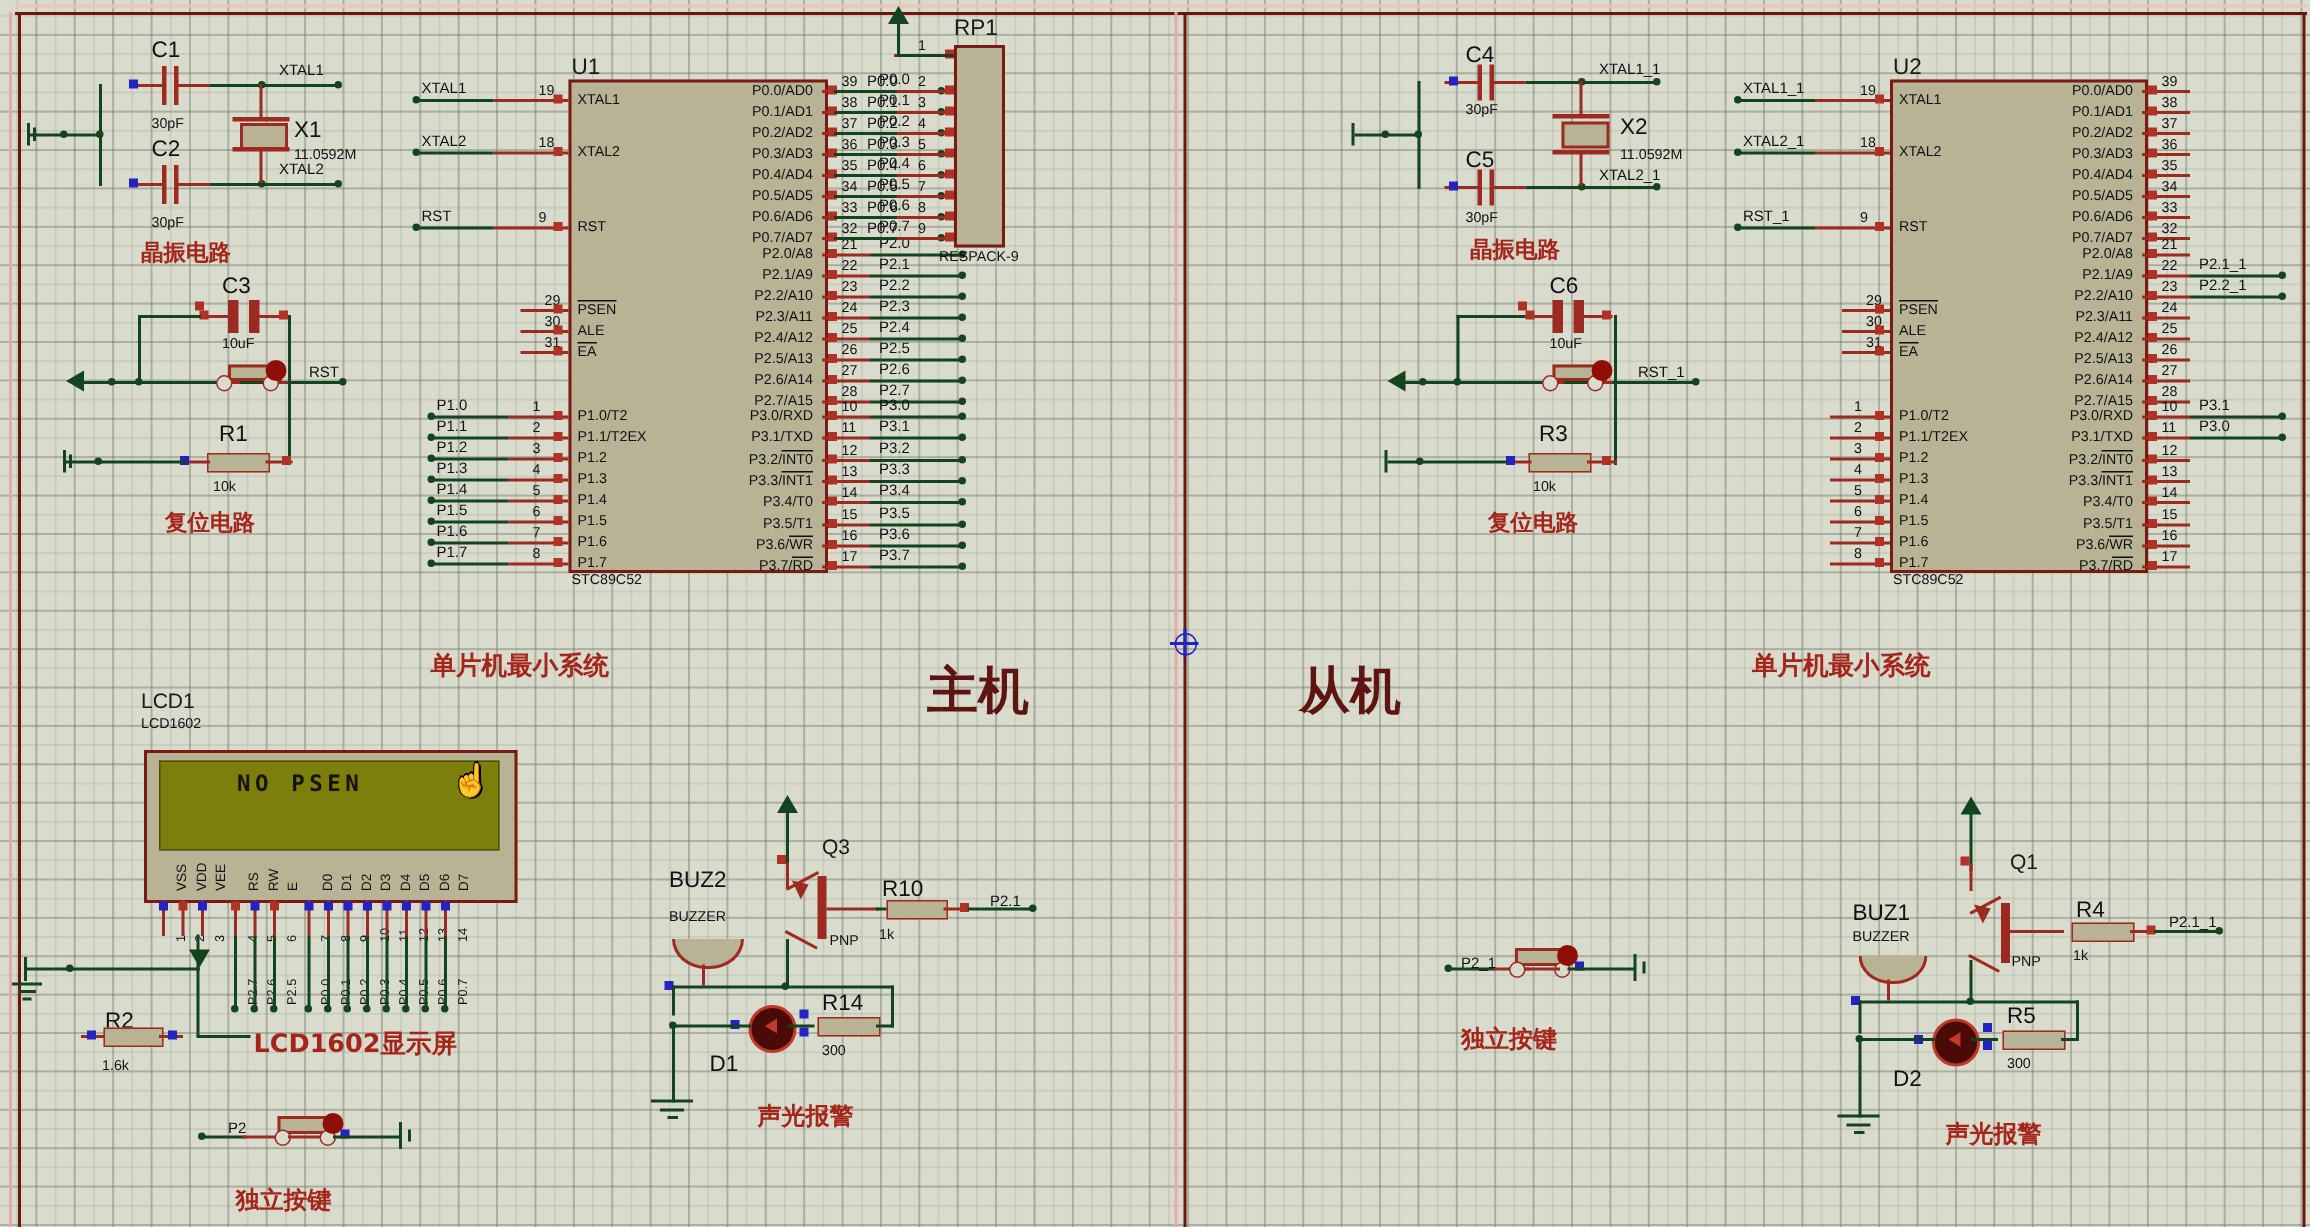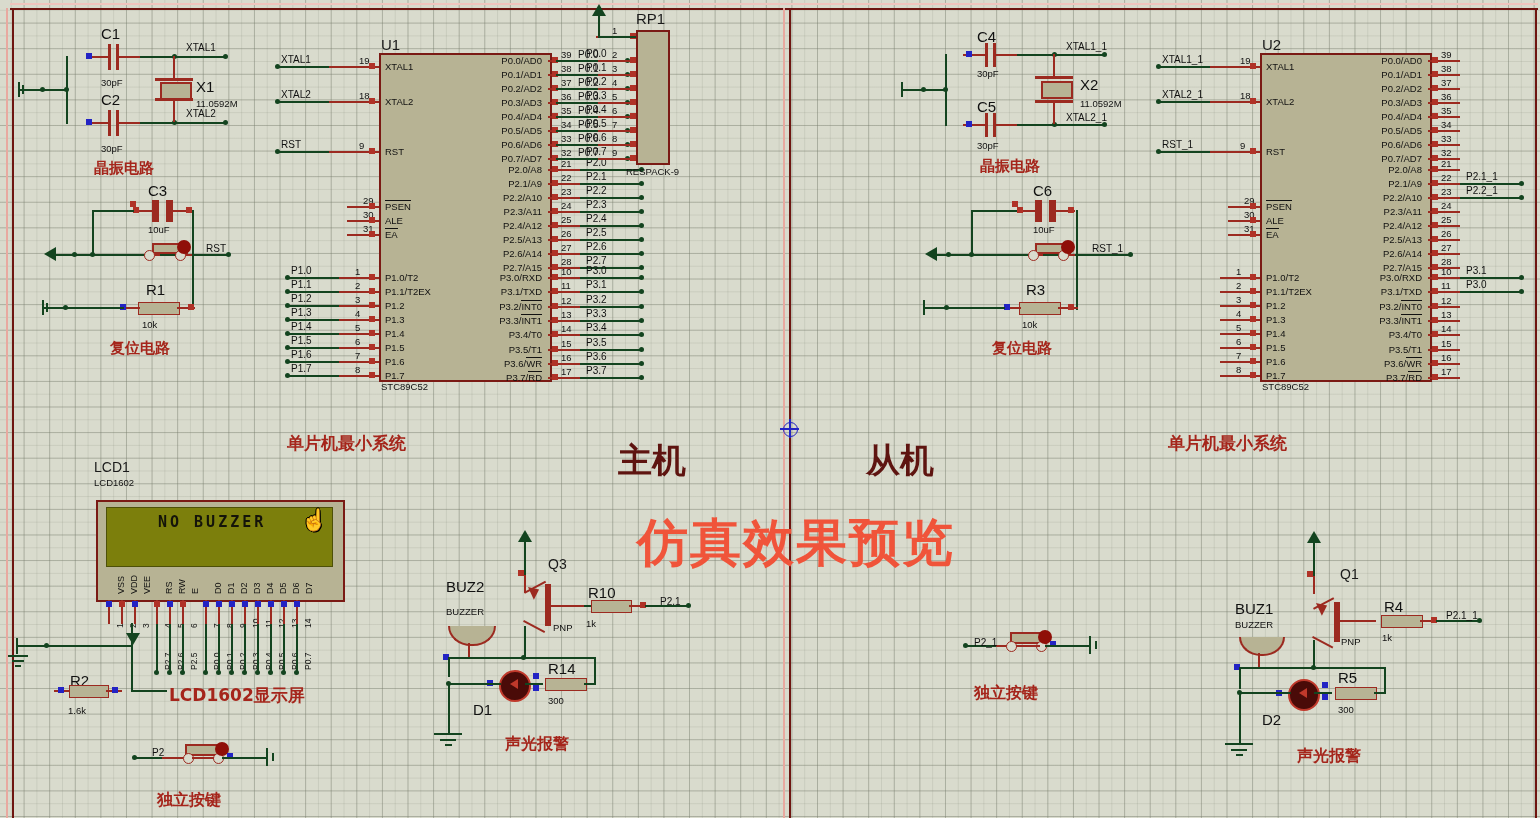--- a/index.html
+++ b/index.html
@@ -514,21 +514,21 @@
       <div class="w wh" style="left:556px;top:158px;width:42px;"></div>
     </div>
   <div class="w wv" style="left:598px;top:12px;height:26px;"></div>
   <div class="w wh" style="left:598px;top:36px;width:38px;"></div>
   <div class="supply-tri" style="left:592px;top:4px;"></div>
 
   <div class="t" style="left:94px;top:459px;font-size:14px;">LCD1</div>
   <div class="t t-dev" style="left:94px;top:477px;">LCD1602</div>
   <div class="lcd-body" style="left:96px;top:500px;width:245px;height:98px;"></div>
   <div class="lcd-screen" style="left:106px;top:507px;width:225px;height:58px;"></div>
-  <div class="lcd-text" style="left:158px;top:513px;">NO BUZZER</div>
+  <div class="lcd-text" style="left:158px;top:513px;">NO PSEN</div>
   <div class="cursor-hand" style="left:301px;top:508px;">☝</div>
   <div id="lcd-pins">
       <div class="t t-pin rot" style="left:116px;top:594px;font-size:9px;">VSS</div>
       <div class="wr wrv" style="left:108px;top:600px;height:24px;"></div>
       <div class="pin-b" style="left:106px;top:601px;"></div>
       <div class="t t-pinnum rot" style="left:115px;top:628px;font-size:8.5px;">1</div>
       <div class="t t-pin rot" style="left:129px;top:594px;font-size:9px;">VDD</div>
       <div class="wr wrv" style="left:121px;top:600px;height:24px;"></div>
       <div class="pin-r" style="left:119px;top:601px;"></div>
       <div class="t t-pinnum rot" style="left:128px;top:628px;font-size:8.5px;">2</div>
@@ -1042,15 +1042,14 @@
 
   <div class="w wv" style="left:1239px;top:692px;height:53px;"></div>
   <div class="gnd-h" style="left:1225px;top:743px;width:28px;height:2px;"></div>
   <div class="gnd-h" style="left:1231px;top:749px;width:16px;height:2px;"></div>
   <div class="gnd-h" style="left:1236px;top:754px;width:7px;height:2px;"></div>
   <div class="t t-cn" style="left:1297px;top:746px;font-size:16px;">声光报警</div>
 
   <div class="t t-cn" style="left:1168px;top:432px;font-size:17px;">单片机最小系统</div>
   <div class="t t-cn-blk" style="left:866px;top:438px;font-size:34px;">从机</div>
 
-  <div class="t t-wm" style="left:637px;top:509px;font-size:51px;letter-spacing:2px;">仿真效果预览</div>
 
 </div>
 
 </body></html>

